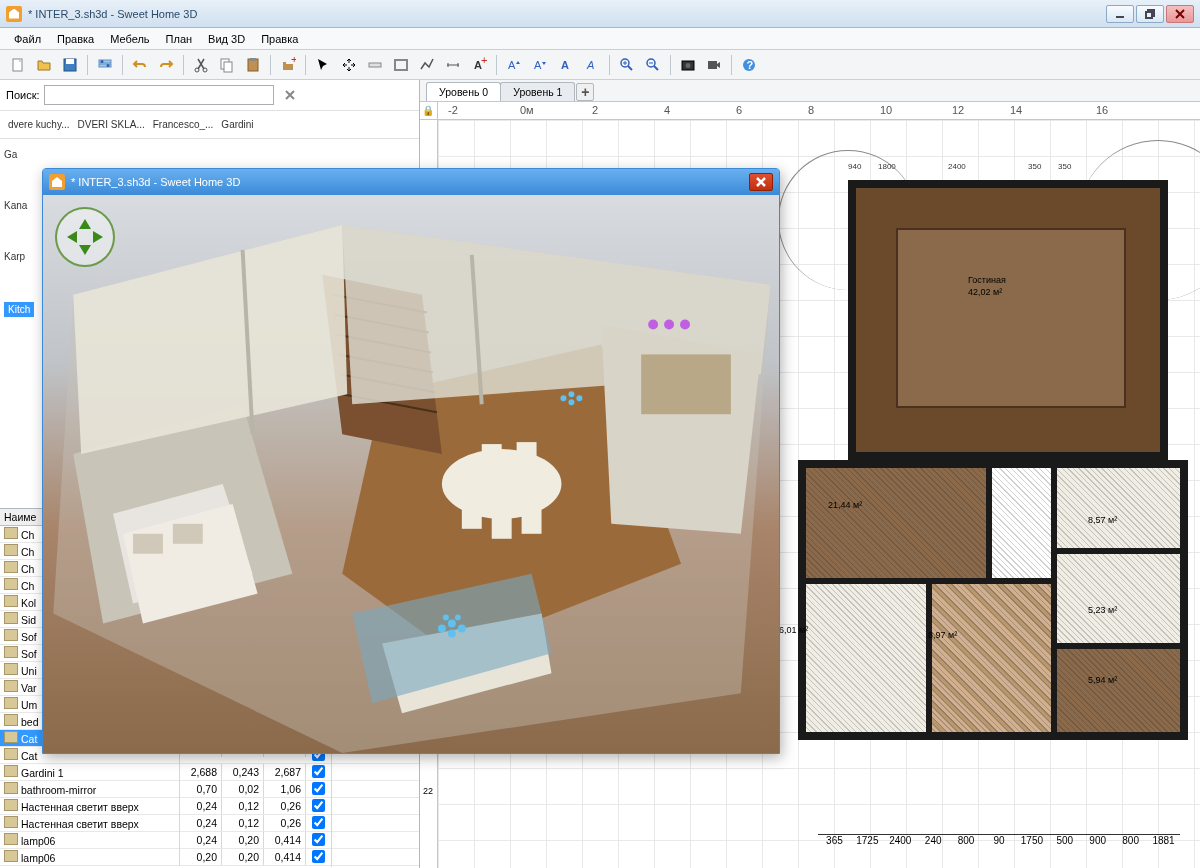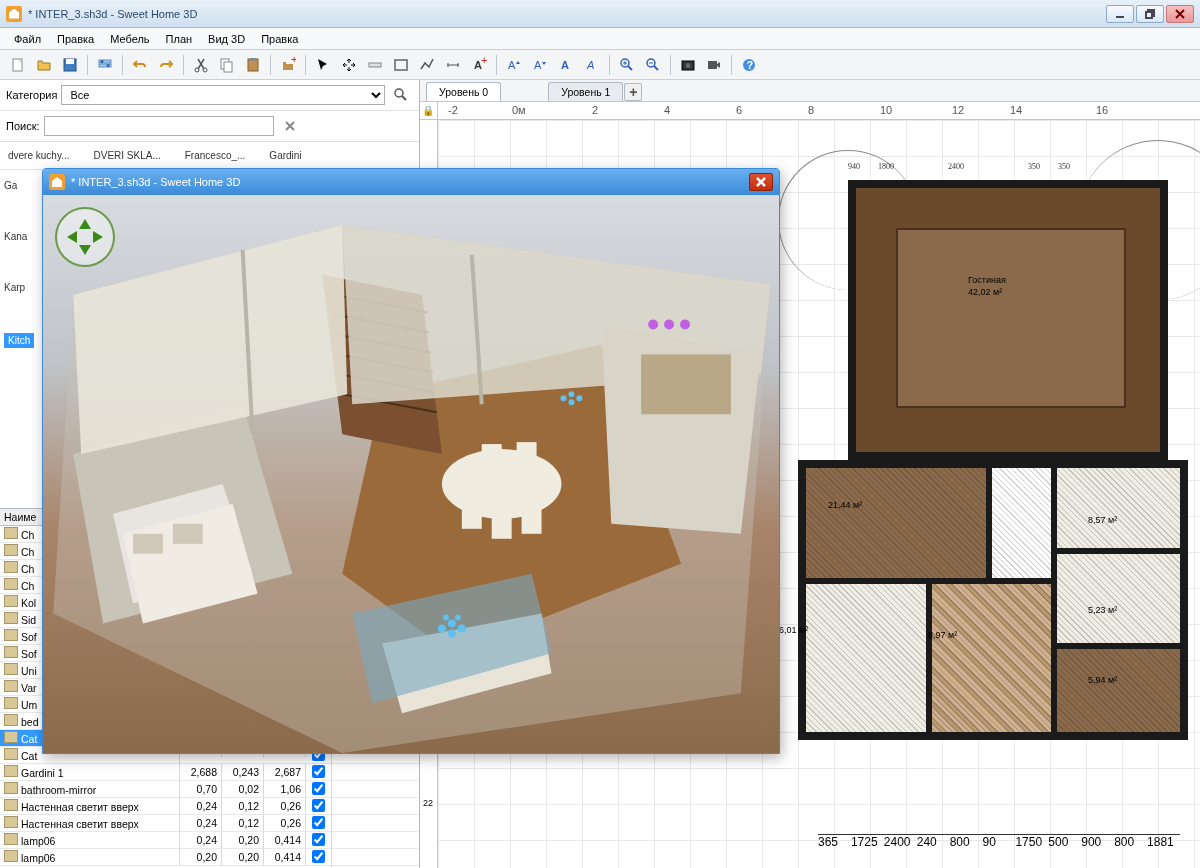--- a/index.html
+++ b/index.html
@@ -19,66 +19,66 @@
 .tb-btn { width: 24px; height: 24px; border: 1px solid transparent; background: transparent; cursor: pointer; display: flex; align-items: center; justify-content: center; border-radius: 2px; }
 .tb-sep { width: 1px; height: 20px; background: #c0c8d0; margin: 0 3px; }
 .tb-btn svg { width: 16px; height: 16px; }
 .main-content { display: flex; position: absolute; top: 80px; left: 0; right: 0; bottom: 0; }
 .left-panel { width: 420px; background: #fff; border-right: 1px solid #b0b8c0; display: flex; flex-direction: column; }
 .cat-row { display: flex; align-items: center; padding: 3px 6px; gap: 4px; border-bottom: 1px solid #e0e0e0; }
 .cat-label { color: #000; }
 .cat-select { flex: 1; border: 1px solid #abadb3; height: 20px; padding: 0 4px; background: #fff; }
 .search-row { display: flex; align-items: center; padding: 3px 6px; gap: 4px; border-bottom: 1px solid #e0e0e0; }
 .search-input { width: 230px; border: 1px solid #abadb3; height: 20px; padding: 0 4px; }
-.catalog-items { padding: 6px 4px; display: flex; gap: 16px; border-bottom: 1px solid #e0e0e0; flex-wrap: wrap; }
+.catalog-items { padding: 6px 4px; display: flex; gap: 0; border-bottom: 1px solid #e0e0e0; flex-wrap: wrap; }
 .cat-item { font-size: 10px; color: #333; white-space: nowrap; padding: 2px 4px; cursor: pointer; }
 .furn-preview { flex: 1; background: #fff; position: relative; }
 .furn-side-labels { position: absolute; left: 4px; top: 0; display: flex; flex-direction: column; gap: 40px; padding-top: 10px; }
 .furn-side-label { font-size: 10px; color: #333; }
 .table-panel { height: 360px; border-top: 1px solid #b0b8c0; background: #fff; overflow: hidden; }
 .table-header { display: flex; background: #f0f0f0; border-bottom: 1px solid #c0c0c0; }
 .th, .td { padding: 2px 4px; border-right: 1px solid #d8d8d8; font-size: 10.5px; overflow: hidden; white-space: nowrap; }
 .th { font-weight: normal; }
 .col-name { width: 180px; text-align: left; }
 .col-n1, .col-n2, .col-n3 { width: 42px; text-align: right; }
 .col-chk { width: 26px; text-align: center; }
 .table-body { }
 .table-row { display: flex; border-bottom: 1px solid #e8e8e8; align-items: center; height: 17px; }
 .table-row.selected { background: #3399ff; color: #fff; }
 .row-icon { width: 14px; height: 12px; background: #d8c898; margin-right: 3px; display: inline-block; border: 1px solid #a89868; }
 .row-chk { width: 13px; height: 13px; }
 .plan-area { flex: 1; position: relative; background: #fcfcfc; overflow: hidden; }
 .level-tabs { height: 22px; background: #f4f5f6; border-bottom: 1px solid #c0c8d0; display: flex; align-items: flex-end; padding-left: 6px; }
 .level-tab { padding: 3px 12px; border: 1px solid #b0b8c0; border-bottom: none; background: #fff; margin-right: -1px; cursor: pointer; border-radius: 3px 3px 0 0; font-size: 10.5px; }
-.level-tab.inactive { background: #e8ecf0; margin-left: 48px; }
+.level-tab.inactive { background: #e8ecf0; }
 .level-add { width: 18px; height: 18px; border: 1px solid #b0b8c0; background: #f0f0f0; margin-left: 2px; cursor: pointer; display: flex; align-items: center; justify-content: center; font-size: 14px; font-weight: bold; color: #555; border-radius: 2px; }
 .ruler-h { height: 18px; background: #fff; border-bottom: 1px solid #c0c8d0; display: flex; position: relative; font-size: 9px; color: #555; }
 .ruler-h .tick { position: absolute; top: 2px; }
 .ruler-corner { width: 18px; height: 18px; background: #fff; border-right: 1px solid #c0c8d0; border-bottom: 1px solid #c0c8d0; display: flex; align-items: center; justify-content: center; }
 .lock-icon { font-size: 10px; }
 .plan-body { position: absolute; top: 40px; left: 18px; right: 0; bottom: 0; background: #fff; background-image: linear-gradient(#e8e8e8 1px, transparent 1px), linear-gradient(90deg, #e8e8e8 1px, transparent 1px); background-size: 36px 36px; }
 .ruler-v { position: absolute; left: 0; top: 40px; bottom: 0; width: 18px; background: #fff; border-right: 1px solid #c0c8d0; }
 .room-label { position: absolute; font-size: 9px; color: #000; white-space: nowrap; }
-.dim-label { position: absolute; font-size: 8px; color: #333; font-family: Liberation Serif, serif; }
+.dim-label { position: absolute; font-size: 8px; color: #333; }
 .child-window { position: absolute; left: 42px; top: 168px; width: 738px; height: 586px; background: #fff; border: 1px solid #3a8ad8; border-radius: 4px 4px 0 0; box-shadow: 2px 4px 14px rgba(0,0,0,.3); z-index: 50; }
 .child-title { height: 26px; background: linear-gradient(#6ab0f0, #3a8ad8); display: flex; align-items: center; padding: 0 6px; justify-content: space-between; color: #fff; }
 .child-title-left { display: flex; align-items: center; gap: 6px; font-size: 12px; }
 .child-close { width: 24px; height: 18px; background: linear-gradient(#e05030, #c03010); border: 1px solid #902000; border-radius: 2px; cursor: pointer; display: flex; align-items: center; justify-content: center; }
 .child-close svg { stroke: #fff; stroke-width: 2.5; width: 10px; height: 10px; fill: none; }
 .render-3d { position: absolute; top: 26px; left: 0; right: 0; bottom: 0; background: linear-gradient(180deg, #d8dce0 0%, #c0c4c8 30%, #a8846a 60%, #8a6a4a 100%); overflow: hidden; }
 .nav-compass { position: absolute; left: 12px; top: 12px; width: 60px; height: 60px; background: rgba(255,255,255,.4); border: 2px solid #6a9a4a; border-radius: 50%; display: flex; align-items: center; justify-content: center; }
 .nav-compass::before, .nav-compass::after { content: ""; position: absolute; }
 .nav-arrow { position: absolute; width: 0; height: 0; border: 6px solid transparent; }
 .nav-arrow.up { top: 4px; border-bottom-color: #3a8a1a; border-bottom-width: 10px; }
 .nav-arrow.down { bottom: 4px; border-top-color: #3a8a1a; border-top-width: 10px; }
 .nav-arrow.left { left: 4px; border-right-color: #3a8a1a; border-right-width: 10px; }
 .nav-arrow.right { right: 4px; border-left-color: #3a8a1a; border-left-width: 10px; }
 .blueprint-arc { position: absolute; border: 1px solid #888; border-radius: 50%; }
 .plan-dim-bottom { position: absolute; bottom: 20px; left: 380px; right: 20px; height: 14px; display: flex; }
-.plan-dim-seg { border-top: 1px solid #333; position: relative; font-size: 12px; text-align: left; }
+.plan-dim-seg { border-top: 1px solid #333; position: relative; font-size: 10px; text-align: center; }
 </style>
 </head>
 <body>
 
 <div class="window-chrome">
   <div class="window-title">
     <span class="window-icon"></span>
     <span>* INTER_3.sh3d - Sweet Home 3D</span>
   </div>
   <div class="window-controls">
@@ -269,32 +269,20 @@
       <svg viewBox="0 0 16 16">
         <circle cx="8" cy="8" r="6" fill="#4090e0"></circle>
         <text x="5.5" y="12" font-size="9" fill="#fff" font-weight="bold">?</text>
       </svg>
     </button>
 </div>
 
 <div class="main-content">
 
   <div class="left-panel">
-    <div class="cat-row">
-      <span class="cat-label">Категория</span>
-      <select class="cat-select">
-        <option>Все</option>
-      </select>
-      <button class="tb-btn">
-          <svg viewBox="0 0 16 16">
-            <circle cx="6" cy="6" r="4" fill="none" stroke="#555" stroke-width="1.5"></circle>
-            <path d="M9 9l4 4" stroke="#555" stroke-width="2"></path>
-          </svg>
-        </button>
-    </div>
     <div class="search-row">
       <span class="cat-label">Поиск:</span>
       <input class="search-input" value="" style="">
       <button class="tb-btn">
           <svg viewBox="0 0 16 16">
             <path d="M4 4l8 8M12 4l-8 8" stroke="#888" stroke-width="2"></path>
           </svg>
         </button>
     </div>
     <div class="catalog-items">
@@ -469,33 +457,33 @@
       <div class="level-tab">Уровень 0</div>
       <div class="level-tab inactive">Уровень 1</div>
       <div class="level-add">+</div>
     </div>
     <div style="display:flex;">
       <div class="ruler-corner">
           <span class="lock-icon">🔒</span>
         </div>
       <div class="ruler-h" style="flex:1;">
         <span class="tick" style="left:10px">-2</span>
-        <span class="tick" style="left:74px">0м</span>
+        <span class="tick" style="left:82px">0м</span>
         <span class="tick" style="left:154px">2</span>
         <span class="tick" style="left:226px">4</span>
         <span class="tick" style="left:298px">6</span>
         <span class="tick" style="left:370px">8</span>
         <span class="tick" style="left:442px">10</span>
         <span class="tick" style="left:514px">12</span>
         <span class="tick" style="left:572px">14</span>
         <span class="tick" style="left:658px">16</span>
       </div>
     </div>
     <div class="ruler-v">
-      <span style="position:absolute;bottom:60px;left:3px;font-size:9px;">22</span>
+      <span style="position:absolute;bottom:72px;left:3px;font-size:9px;">22</span>
     </div>
     <div class="plan-body">
 
       <div class="blueprint-arc" style="left:340px;top:30px;width:140px;height:140px;border-width:1px 0 0 1px;"></div>
       <div class="blueprint-arc" style="left:640px;top:20px;width:160px;height:160px;border-width:1px 1px 0 0;"></div>
 
       <div style="position:absolute;left:360px;top:60px;width:390px;height:560px;">
 
         <div style="position:absolute;left:50px;top:0;width:320px;height:280px;background:#6a4a2a;border:8px solid #1a1a1a;box-sizing:border-box;">
           <div style="position:absolute;left:40px;top:40px;width:230px;height:180px;background:#8a6a4a;border:2px solid #4a3020;"></div>

